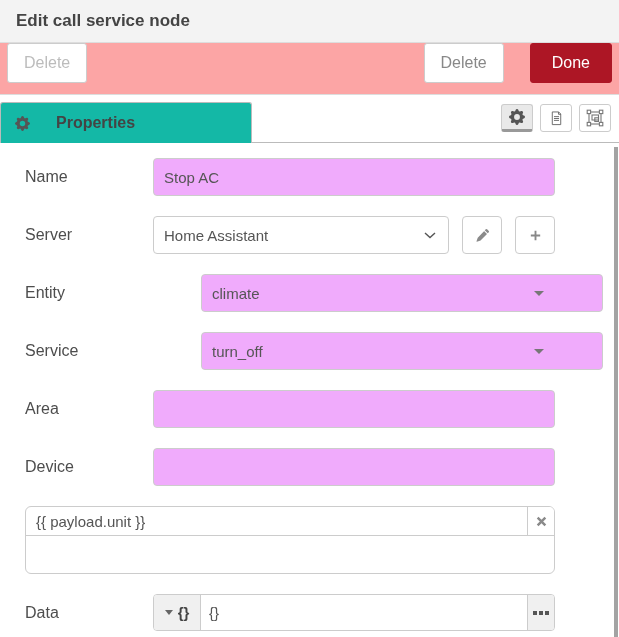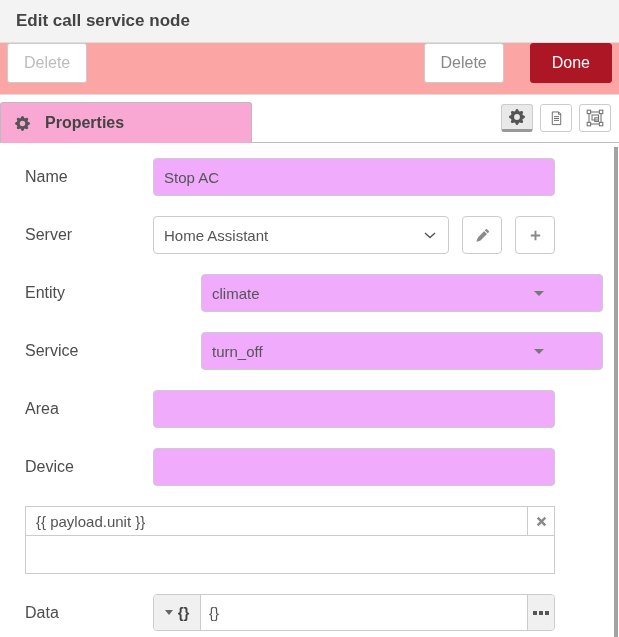--- a/index.html
+++ b/index.html
@@ -29,23 +29,23 @@
     background:#AD1625; border-color:#AD1625; color:#fff;
     margin-left:26px; padding:0 21px;
   }
   
   .tabbar {
     height:48px; position:relative; background:#fff;
     border-bottom:1px solid #bbb;
   }
   .tab-properties {
     position:absolute; left:0; bottom:-1px; width:252px; height:41px;
-    background:#f9a8d4; border:1px solid #bbb; border-bottom:none;
+    background:#14b8a6; border:1px solid #bbb; border-bottom:none;
     border-radius:3px 3px 0 0; display:flex; align-items:center;
-    gap:15px; padding-left:14px; font-size:16px; font-weight:600; color:#444;
+    gap:26px; padding-left:14px; font-size:16px; font-weight:600; color:#444;
     cursor:pointer;
   }
   .tabbar-actions { position:absolute; right:8px; top:9px; display:flex; gap:7px; }
   .icon-btn {
     width:32px; height:28px; background:#fff; border:1px solid #ccc;
     border-radius:3px; display:flex; align-items:center; justify-content:center;
     cursor:pointer;
   }
   .icon-btn.active { background:#e9e9e9; border-bottom:3px solid #999; }
   
@@ -72,21 +72,21 @@
     padding:0 12px 0 10px; font-size:15px; color:#555; background:#fff;
     cursor:pointer; min-width:0;
   }
   .square-btn {
     width:40px; height:38px; flex-shrink:0; background:#fff;
     border:1px solid #ccc; border-radius:4px;
     display:flex; align-items:center; justify-content:center; cursor:pointer;
   }
   
   .entity-box {
-    border:1px solid #ccc; border-radius:0; background:#fff; overflow:hidden;text-align:center;
+    border:1px solid #ccc; border-radius:6px; background:#fff; overflow:hidden;text-align:center;
   }
   .entity-row1 { display:flex; align-items:stretch; height:29px; border-bottom:1px solid #ccc; }
   .entity-value {
     flex:1; display:flex; align-items:center; padding:0 10px;
     font-size:15px; color:#555; white-space:nowrap; overflow:hidden;
   }
   .entity-remove {
     width:27px; flex-shrink:0; border-left:1px solid #ccc;
     display:flex; align-items:center; justify-content:center; cursor:pointer;
     background:#fff;

